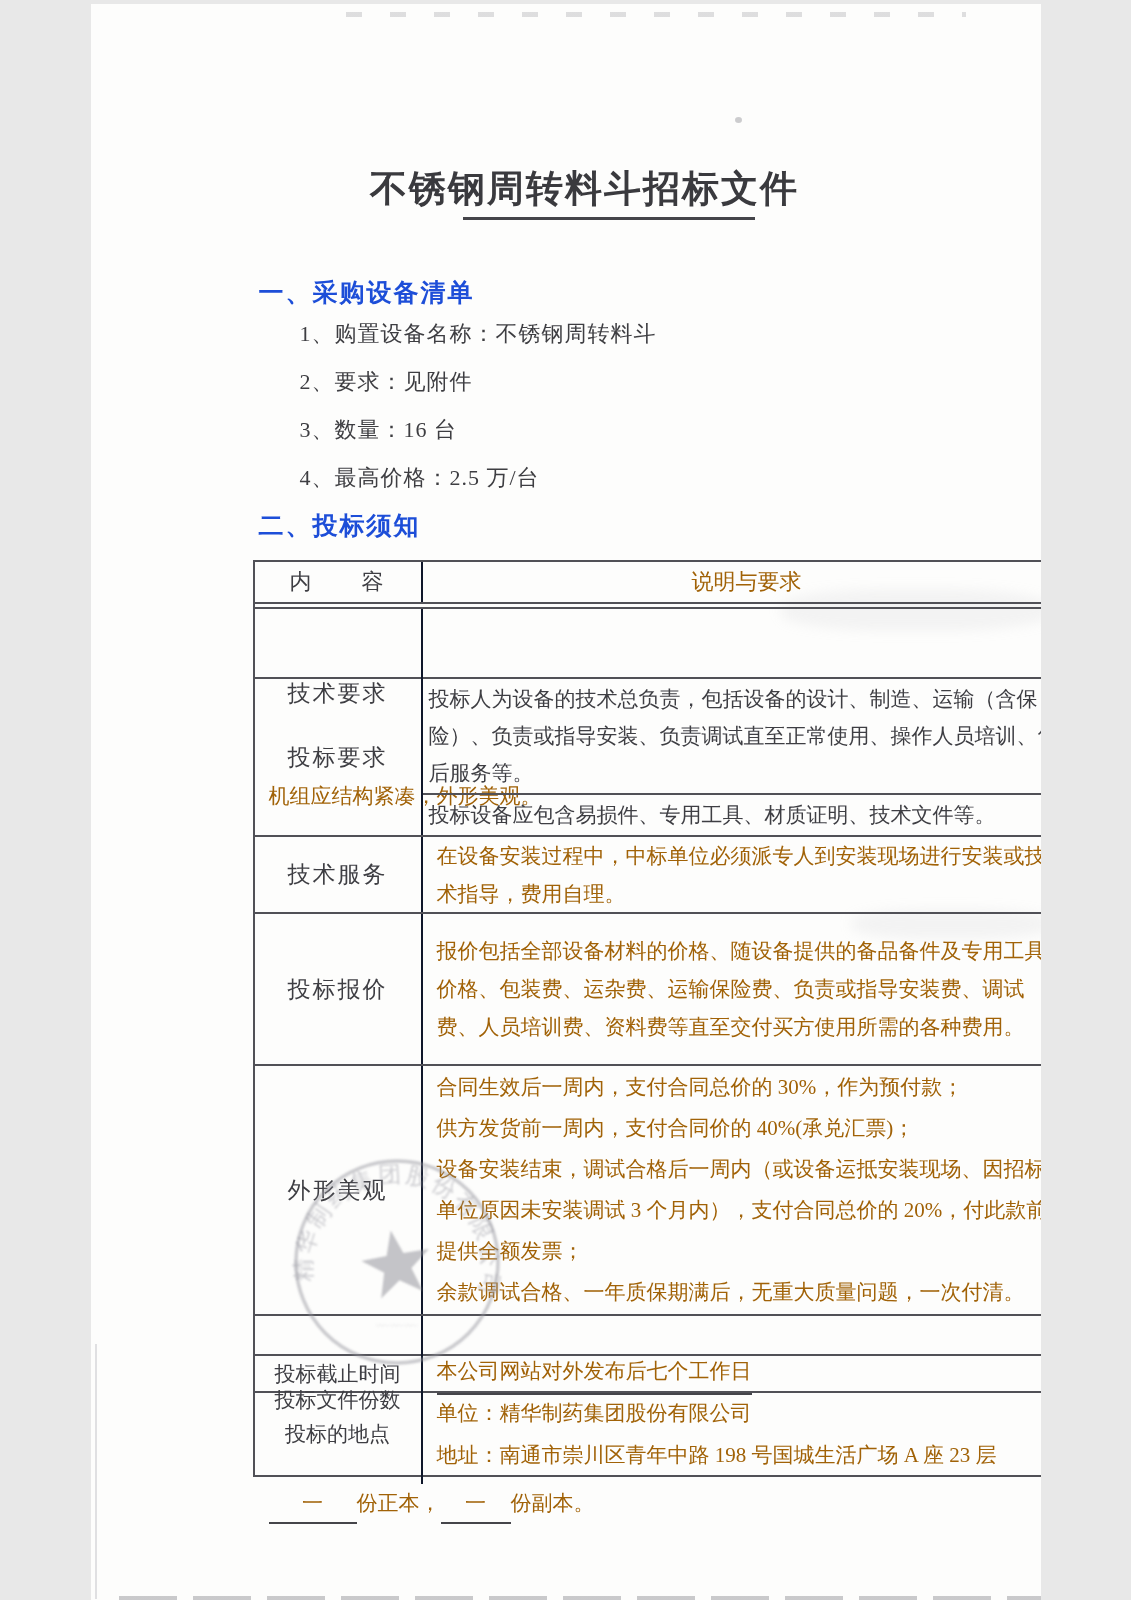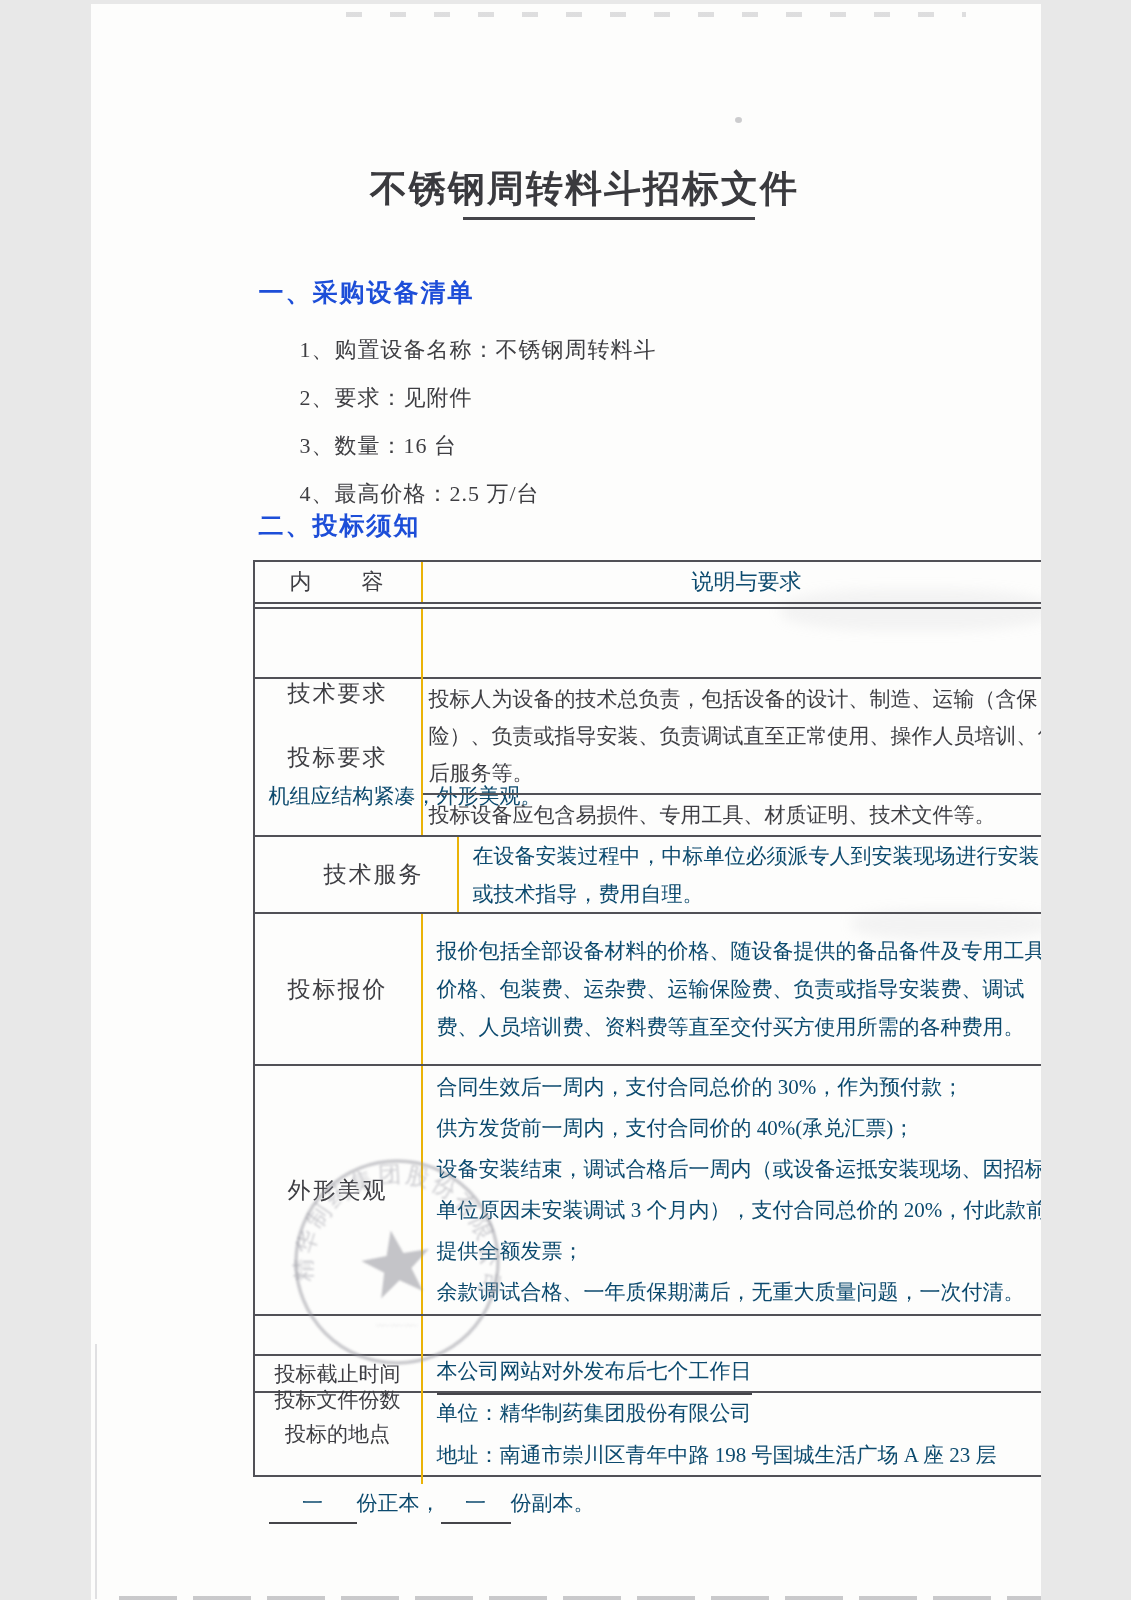--- a/index.html
+++ b/index.html
@@ -32,61 +32,61 @@
   .title-underline { position:absolute; top:213px; left:372px; width:292px; height:3px; background:#45454a; }
 
   
   .h-sec {
     position:absolute; left:168px; margin:0;
     font-family:"Liberation Sans","DejaVu Sans",sans-serif;
     font-weight:bold; font-size:25px; letter-spacing:2px; color:#1d4ed8;
   }
   .h1-pos { top:272px; }
   .h2-pos { top:505px; }
-  .list { position:absolute; top:335px; left:209px; }
+  .list { position:absolute; top:319px; left:209px; }
   .list .item { font-size:22px; line-height:22px; margin-bottom:26px; letter-spacing:1px; color:#3e3e42; }
 
   
   .tbl {
     position:absolute; top:556px; left:162px; width:820px;
     border:2px solid #515157; box-sizing:border-box; background:transparent;
   }
   .trow { display:flex; box-sizing:border-box; border-top:2px solid #515157; }
   .trow.first { border-top:none; }
   .dbl { height:5px; border-top:2px solid #515157; box-sizing:border-box; }
   .cl {
     width:168px; flex:0 0 168px; box-sizing:border-box;
-    border-right:2px solid #eab308;
+    border-right:2px solid #0f172a;
     display:flex; align-items:center; justify-content:center;
     font-size:23px; letter-spacing:2px; color:#3e3e43; text-align:center;
   }
   .cl.small { font-size:21px; letter-spacing:0; }
   .cr {
     flex:1; box-sizing:border-box; padding:0 14px;
     display:flex; flex-direction:column; justify-content:center;
-    font-size:21px; line-height:38px; color:#0c4a6e;
+    font-size:21px; line-height:38px; color:#a16207;
   }
   .cr.center-h { align-items:center; }
   .split { flex:1; display:flex; flex-direction:column; }
   .split .sub { box-sizing:border-box; padding:0 6px; display:flex; flex-direction:column; justify-content:center;
     font-size:21px; line-height:37px; color:#3e3e43; }
   .split .sub + .sub { border-top:2px solid #515157; }
   .pay p { margin:0; }
   .blank { display:inline-block; min-width:80px; text-align:center;
     border-bottom:2px solid #45454a; padding:0 4px; }
   .blank.b2w { min-width:62px; }
   .uline { border-bottom:2px solid #45454a; padding-bottom:3px; }
 
   
   .rh-head { height:40px; } .rh-head .cl, .rh-head .cr { font-size:22px; }
   .rh1 { height:70px;flex-direction:column; }
   .rh2 { height:158px; }
   .rh2 .sub1 { height:114px; }
   .rh2 .sub2 { height:42px; }
-  .rh3 { height:77px;padding-left:36px; }
+  .rh3 { height:77px; }
   .rh4 { height:152px; } .rh4 .cr { line-height:38px; }
   .rh5 { height:250px; } .rh5 .cr { line-height:41px; }
   .rh6 { height:40px;flex-direction:column; }
   .rh7 { height:37px; }
   .rh8 { height:84px; } .rh8 .cr { line-height:42px; }
 
   
   .seal { position:absolute; top:1150px; left:198px; width:216px; height:216px; pointer-events:none; }
 
   

